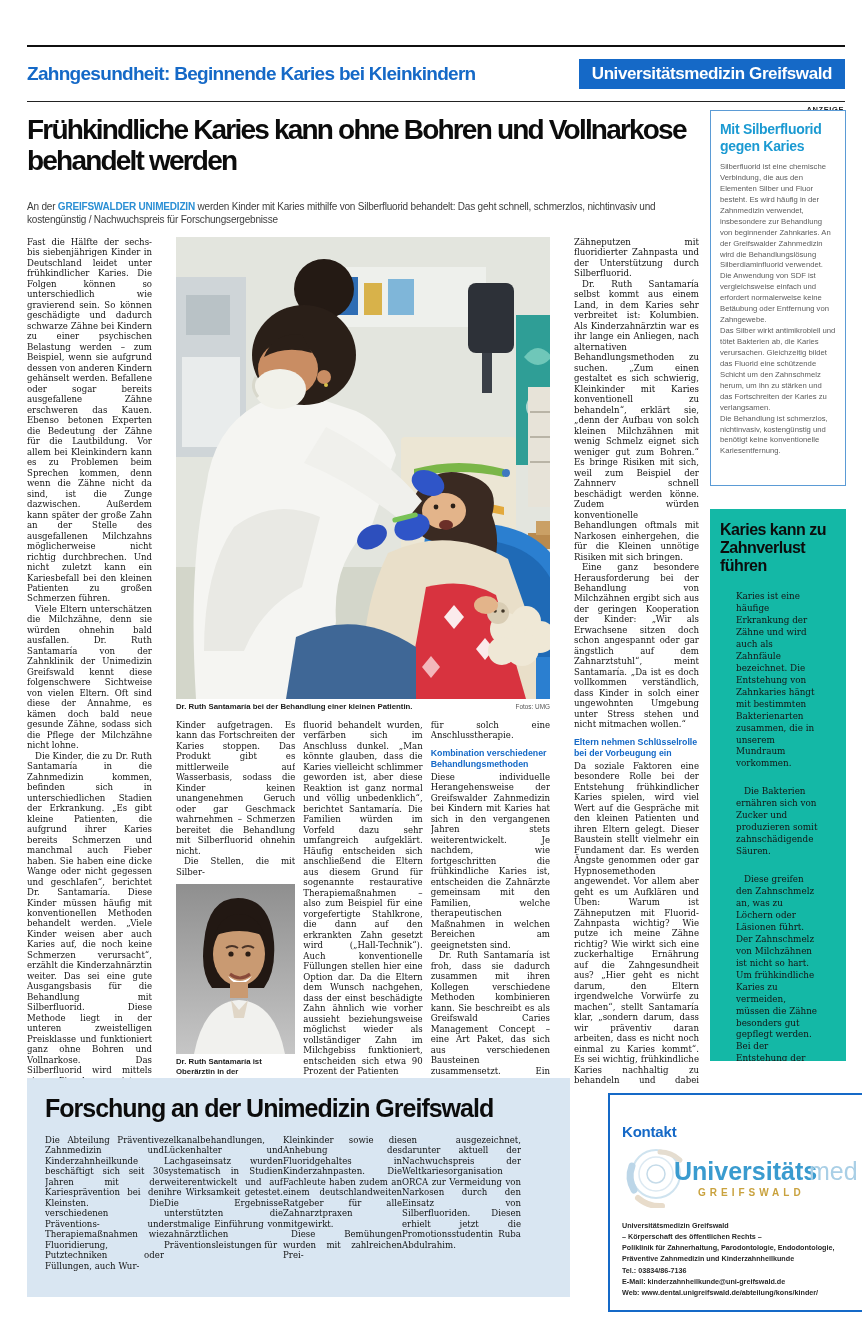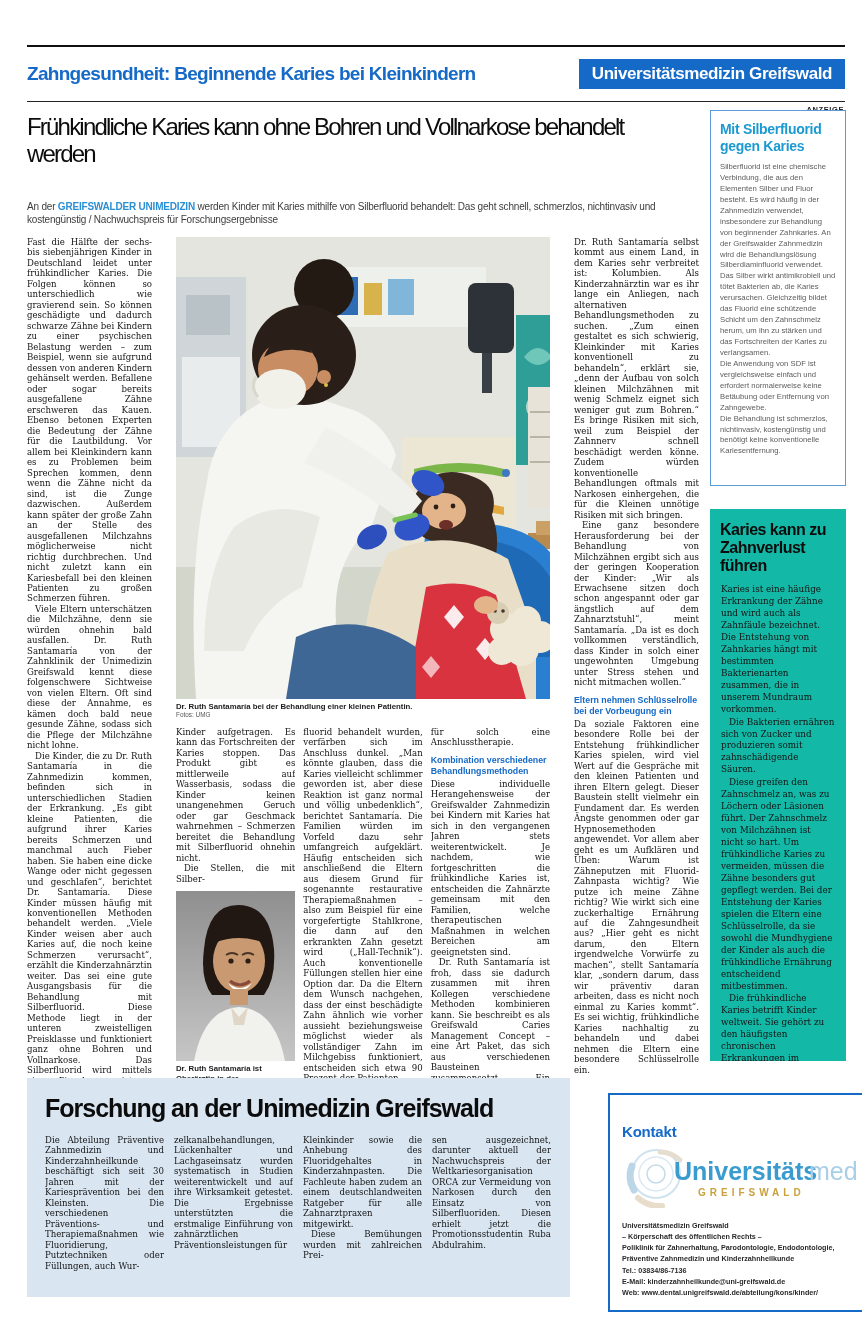--- a/index.html
+++ b/index.html
@@ -12,37 +12,37 @@
   .rule-top { position:absolute; left:27px; right:17px; top:45px; border-top:2.5px solid #101010; }
   .kicker-row { position:absolute; left:27px; right:17px; top:52px; height:44px;
     display:flex; justify-content:space-between; align-items:center; }
   .kicker { color:#1569c7; font-size:19px; font-weight:bold; letter-spacing:-0.7px; }
   .brand-box { background:#1569c7; color:#fff; font-size:17px; font-weight:bold;
     padding:5px 13px; letter-spacing:-0.4px; }
   .rule-2 { position:absolute; left:27px; right:17px; top:101px; border-top:1.2px solid #222; }
   .anzeige { position:absolute; right:18px; top:105px; font-size:7.5px; font-weight:bold;
     letter-spacing:0.6px; color:#222; }
   .headline { position:absolute; left:27px; top:114px; width:665px;
-    font-size:24px; font-weight:normal; letter-spacing:-1.8px; line-height:1.12; color:#0c0c0c; }
+    font-size:28px; font-weight:bold; letter-spacing:-1.8px; line-height:1.12; color:#0c0c0c; }
   .deck { position:absolute; left:27px; top:200px; width:655px;
     font-size:10px; line-height:1.32; color:#3d3d3d; letter-spacing:-0.2px; }
   .deck .hl { color:#2b8fd4; font-weight:bold; }
 
   
   .main { position:absolute; left:27px; top:237px; width:672px; height:848px;
     display:flex; gap:24px; }
   .serif { font-family:"DejaVu Serif", serif; font-size:8.6px; line-height:1.22;
     text-align:justify; color:#141414; hyphens:auto; }
   .serif p { margin:0; }
   .serif p + p { text-indent:8px; }
   .col-narrow { width:131px; overflow:hidden; }
   .mid { width:392px; display:flex; flex-direction:column; overflow:hidden; }
   .photo-main { width:392px; height:462px; display:block; }
   .caption-row { display:flex; justify-content:space-between; align-items:baseline;
-    margin:3px 0 9px 0;flex-direction:column; }
+    margin:3px 0 9px 0; }
   .caption { font-size:7.8px; font-weight:bold; color:#1c1c1c; }
   .credit { font-size:6.4px; color:#555; }
   .mid-cols { display:flex; gap:8px; height:356px; }
   .mid-col { width:125px; overflow:hidden; }
   .portrait { width:125px; height:170px; display:block; margin-top:7px; }
   .portrait-cap { font-size:7.8px; font-weight:bold; line-height:1.28; margin-top:3px;
     color:#1c1c1c; text-align:left; }
   .subhead-blue { font-family:"Liberation Sans", sans-serif; color:#1569c7;
     font-weight:bold; font-size:8.8px; line-height:1.25; margin:7px 0 2px 0; text-align:left; }
 
@@ -51,29 +51,29 @@
   .box1 { border:1.5px solid #5b9bd5; background:#fff; padding:10px 9px 28px 9px; }
   .box1 .title { color:#1b9ad2; font-size:14px; font-weight:bold; line-height:1.18;
     letter-spacing:-0.3px; margin-bottom:8px; }
   .box1 .body { font-size:7.7px; color:#5c5c5c; line-height:1.42; text-align:left; }
   .box1 .body p { margin:0; }
   .box2 { background:#14b8a6; padding:12px 10px; margin-top:23px; height:552px; overflow:hidden; }
   .box2 .title { font-size:16px; font-weight:bold; color:#0c0c0c; line-height:1.12;
     letter-spacing:-0.5px; margin-bottom:9px; }
   .box2 .body { font-family:"DejaVu Serif", serif; font-size:8.8px; line-height:1.36;
     color:#141414; text-align:left; hyphens:auto; }
-  .box2 .body p { margin:1px; }
+  .box2 .body p { margin:16px; }
   .box2 .body p + p { text-indent:8px; }
 
   
   .research { position:absolute; left:27px; top:1078px; width:543px; height:219px;
     background:#d9e6f2; padding:16px 18px 14px 18px; overflow:hidden; }
   .research .title { font-size:25px; font-weight:bold; letter-spacing:-1px;
     color:#0c0c0c; margin-bottom:12px; }
-  .research-cols { display:flex; gap:10px; }
+  .research-cols { display:flex; }
   .research-col { width:119px; height:150px; overflow:hidden; }
 
   .contact { position:absolute; left:585px; top:1093px; width:260px; height:219px;
     border:2px solid #1569c7; background:#fff; padding:28px 12px; overflow:hidden;margin-left:23px; }
   .contact .title { color:#1569c7; font-weight:bold; font-size:15px; letter-spacing:-0.2px; }
   .logo-wrap { margin:6px 0 8px 0; }
   .contact-lines { font-size:7.2px; font-weight:bold; color:#2a2a2a; line-height:1.55; }
   .contact-lines p { margin:0; }
 </style>
 </head>
@@ -238,37 +238,38 @@
         <div class="serif">
             <p>Diese individuelle Herangehensweise der Greifswalder Zahnmedizin bei Kindern mit Karies hat sich in den vergangenen Jahren stets weiterentwickelt. Je nachdem, wie fortgeschritten die frühkindliche Karies ist, entscheiden die Zahnärzte gemeinsam mit den Familien, welche therapeutischen Maßnahmen in welchen Bereichen am geeignetsten sind.</p>
             <p>Dr. Ruth Santamaría ist froh, dass sie dadurch zusammen mit ihren Kollegen verschiedene Methoden kombinieren kann. Sie beschreibt es als Greifswald Caries Management Concept – eine Art Paket, das sich aus verschiedenen Bausteinen zusammensetzt. Ein Baustein ist die Verbesserung der Mundhygiene durch</p>
           </div>
       </div>
     </div>
   </div>
 
   <div class="col-narrow">
     <div class="serif">
+        <p>Zähneputzen mit fluoridierter Zahnpasta und der Unterstützung durch Silberfluorid.</p>
         <p>Dr. Ruth Santamaría selbst kommt aus einem Land, in dem Karies sehr verbreitet ist: Kolumbien. Als Kinderzahnärztin war es ihr lange ein Anliegen, nach alternativen Behandlungsmethoden zu suchen. „Zum einen gestaltet es sich schwierig, Kleinkinder mit Karies konventionell zu behandeln“, erklärt sie, „denn der Aufbau von solch kleinen Milchzähnen mit wenig Schmelz eignet sich weniger gut zum Bohren.“ Es bringe Risiken mit sich, weil zum Beispiel der Zahnnerv schnell beschädigt werden könne. Zudem würden konventionelle Behandlungen oftmals mit Narkosen einhergehen, die für die Kleinen unnötige Risiken mit sich bringen.</p>
         <p>Eine ganz besondere Herausforderung bei der Behandlung von Milchzähnen ergibt sich aus der geringen Kooperation der Kinder: „Wir als Erwachsene sitzen doch schon angespannt oder gar ängstlich auf dem Zahnarztstuhl“, meint Santamaría. „Da ist es doch vollkommen verständlich, dass Kinder in solch einer ungewohnten Umgebung unter Stress stehen und nicht mitmachen wollen.“</p>
       </div>
     <div class="subhead-blue">Eltern nehmen Schlüsselrolle bei der Vorbeugung ein</div>
     <div class="serif">
         <p>Da soziale Faktoren eine besondere Rolle bei der Entstehung frühkindlicher Karies spielen, wird viel Wert auf die Gespräche mit den kleinen Patienten und ihren Eltern gelegt. Dieser Baustein stellt vielmehr ein Fundament dar. Es werden Ängste genommen oder gar Hypnosemethoden angewendet. Vor allem aber geht es um Aufklären und Üben: Warum ist Zähneputzen mit Fluorid-Zahnpasta wichtig? Wie putze ich meine Zähne richtig? Wie wirkt sich eine zuckerhaltige Ernährung auf die Zahngesundheit aus? „Hier geht es nicht darum, den Eltern irgendwelche Vorwürfe zu machen“, stellt Santamaría klar, „sondern darum, dass wir präventiv daran arbeiten, dass es nicht noch einmal zu Karies kommt“. Es sei wichtig, frühkindliche Karies nachhaltig zu behandeln und dabei nehmen die Eltern eine besondere Schlüsselrolle ein.</p>
       </div>
   </div>
 </div>
 
 <div class="sidebar">
   <div class="box1">
     <div class="title">Mit Silberfluorid gegen Karies</div>
     <div class="body">
         <p>Silberfluorid ist eine chemische Verbindung, die aus den Elementen Silber und Fluor besteht. Es wird häufig in der Zahnmedizin verwendet, insbesondere zur Behandlung von beginnender Zahnkaries. An der Greifswalder Zahnmedizin wird die Behandlungslösung Silberdiaminfluorid verwendet.</p>
+        <p>Die Anwendung von SDF ist vergleichsweise einfach und erfordert normalerweise keine Betäubung oder Entfernung von Zahngewebe.</p>
         <p>Das Silber wirkt antimikrobiell und tötet Bakterien ab, die Karies verursachen. Gleichzeitig bildet das Fluorid eine schützende Schicht um den Zahnschmelz herum, um ihn zu stärken und das Fortschreiten der Karies zu verlangsamen.</p>
-        <p>Die Anwendung von SDF ist vergleichsweise einfach und erfordert normalerweise keine Betäubung oder Entfernung von Zahngewebe.</p>
         <p>Die Behandlung ist schmerzlos, nichtinvasiv, kostengünstig und benötigt keine konventionelle Kariesentfernung.</p>
       </div>
   </div>
   <div class="box2">
     <div class="title">Karies kann zu Zahnverlust führen</div>
     <div class="body">
         <p>Karies ist eine häufige Erkrankung der Zähne und wird auch als Zahnfäule bezeichnet. Die Entstehung von Zahnkaries hängt mit bestimmten Bakterienarten zusammen, die in unserem Mundraum vorkommen.</p>
         <p>Die Bakterien ernähren sich von Zucker und produzieren somit zahnschädigende Säuren.</p>
         <p>Diese greifen den Zahnschmelz an, was zu Löchern oder Läsionen führt. Der Zahnschmelz von Milchzähnen ist nicht so hart. Um frühkindliche Karies zu vermeiden, müssen die Zähne besonders gut gepflegt werden. Bei der Entstehung der Karies spielen die Eltern eine Schlüsselrolle, da sie sowohl die Mundhygiene der Kinder als auch die frühkindliche Ernährung entscheidend mitbestimmen.</p>
         <p>Die frühkindliche Karies betrifft Kinder weltweit. Sie gehört zu den häufigsten chronischen Erkrankungen im Kleinkind- und Vorschulalter.</p>

